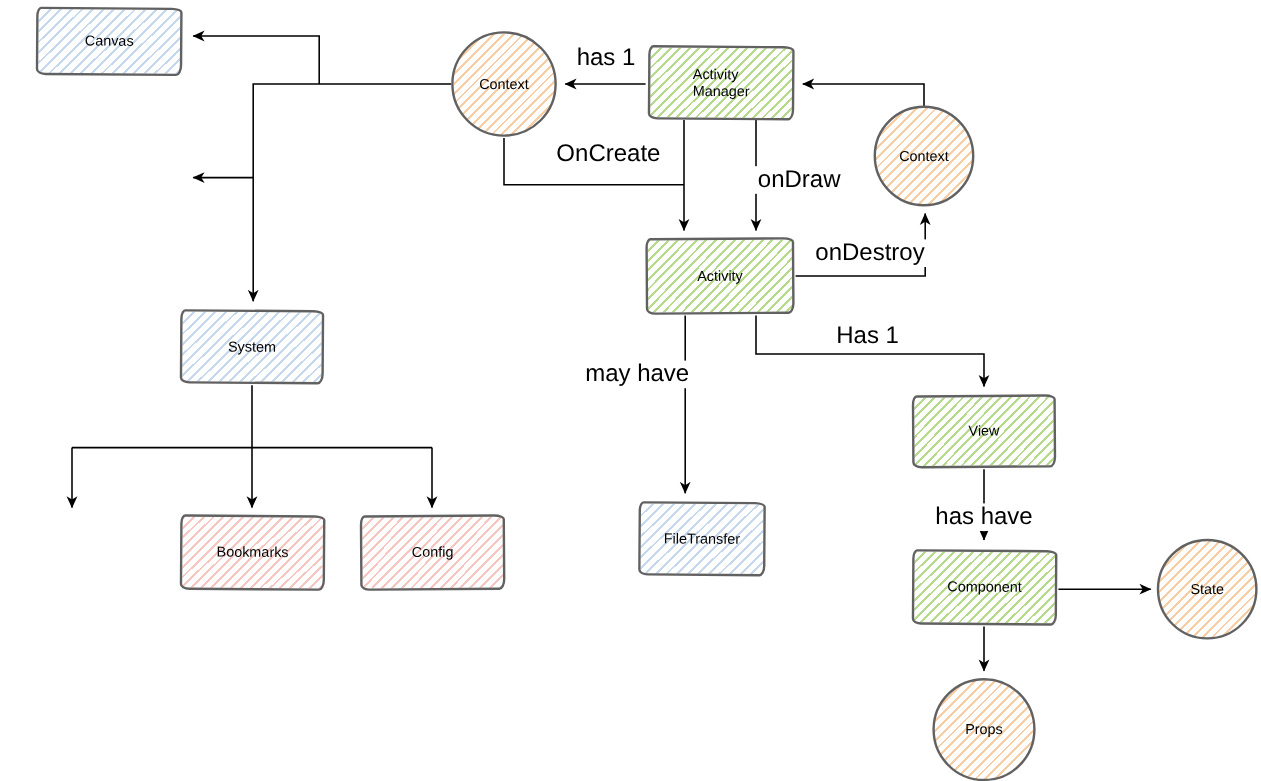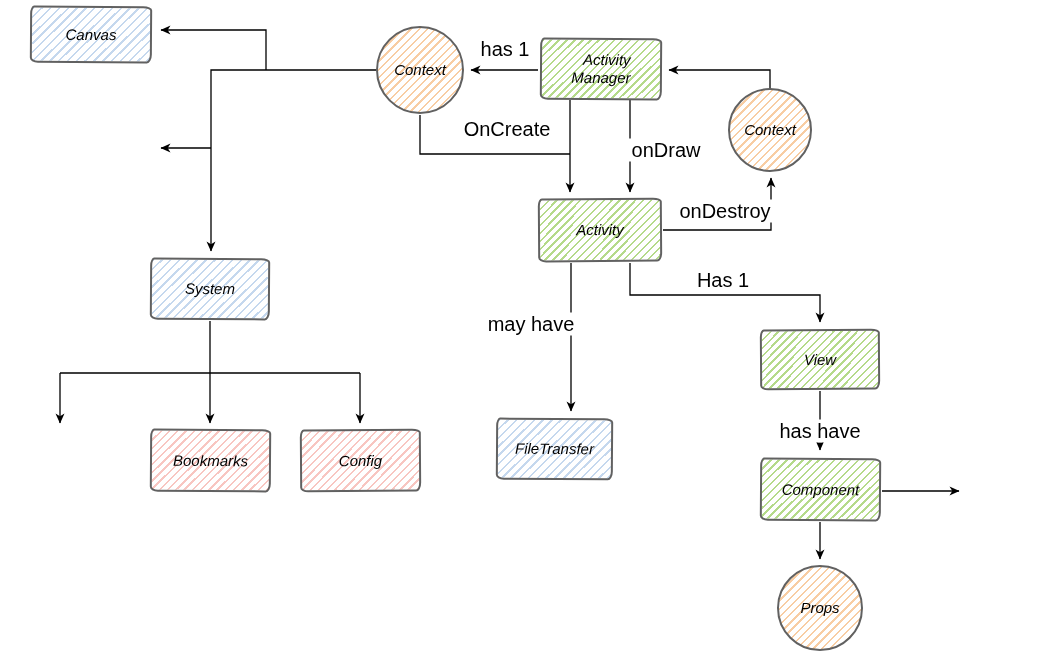--- a/index.html
+++ b/index.html
@@ -18,24 +18,23 @@
     background:var(--background);
     font-family:"Liberation Sans",sans-serif;
     position:relative;overflow:hidden;
   }
   .stage{position:absolute;left:0;top:0;width:1051px;height:651px;}
   .edges{position:absolute;left:0;top:0;}
   .node{
     position:absolute;box-sizing:border-box;
     border:2px solid var(--node-border);
     display:flex;align-items:center;justify-content:center;
-    text-align:right;color:var(--text);
-    font-size:15px;line-height:1.2;
+    text-align:left;color:var(--text);
+    font-size:12px;line-height:1.2;
     background-color:#fff;
-    font-style:italic;
   }
   .node span{white-space:pre-line;}
   .rect{border-radius:4px 9px 5px 8px / 8px 4px 9px 5px;}
   .tilt-a{transform:rotate(0.4deg);}
   .tilt-b{transform:rotate(-0.4deg);}
   .circle{border-radius:50%;}
   .hatch-blue{background-image:repeating-linear-gradient(135deg,var(--hatch-blue) 0px,var(--hatch-blue) 1.7px,rgba(0,0,0,0) 1.7px,rgba(0,0,0,0) 6.2px);}
   .hatch-green{background-image:repeating-linear-gradient(135deg,var(--hatch-green) 0px,var(--hatch-green) 1.7px,rgba(0,0,0,0) 1.7px,rgba(0,0,0,0) 5.6px);}
   .hatch-orange{background-image:repeating-linear-gradient(135deg,var(--hatch-orange) 0px,var(--hatch-orange) 1.7px,rgba(0,0,0,0) 1.7px,rgba(0,0,0,0) 5.8px);}
   .hatch-pink{background-image:repeating-linear-gradient(135deg,var(--hatch-pink) 0px,var(--hatch-pink) 1.7px,rgba(0,0,0,0) 1.7px,rgba(0,0,0,0) 5.8px);}
@@ -102,41 +101,44 @@
   <div class="node rect hatch-pink tilt-b" style="left:300px;top:429px;width:121px;height:63px">
     <span>Config</span>
   </div>
   <div class="node rect hatch-green tilt-a" style="left:540px;top:38px;width:122px;height:62px">
     <span>Activity
 Manager</span>
   </div>
   <div class="node rect hatch-green tilt-b" style="left:538px;top:198px;width:124px;height:64px">
     <span>Activity</span>
   </div>
-  <div class="node rect hatch-blue tilt-a" style="left:496px;top:418px;width:117px;height:62px">
+  <div class="node rect hatch-blue tilt-a" style="left:532px;top:418px;width:106px;height:62px">
     <span>FileTransfer</span>
   </div>
   <div class="node rect hatch-green tilt-b" style="left:760px;top:329px;width:120px;height:61px">
     <span>View</span>
   </div>
   <div class="node rect hatch-green tilt-a" style="left:760px;top:458px;width:121px;height:63px">
     <span>Component</span>
   </div>
 
   <div class="node circle hatch-orange" style="left:376px;top:26px;width:88px;height:88px">
     <span>Context</span>
   </div>
   <div class="node circle hatch-orange" style="left:728px;top:88px;width:84px;height:84px">
     <span>Context</span>
   </div>
+  <div class="node circle hatch-orange" style="left:964px;top:449px;width:84px;height:84px">
+    <span>State</span>
+  </div>
   <div class="node circle hatch-orange" style="left:777px;top:565px;width:86px;height:86px">
     <span>Props</span>
   </div>
 
   <div class="edge-label" style="left:505px;top:49px">has 1</div>
   <div class="edge-label" style="left:507px;top:129px">OnCreate</div>
   <div class="edge-label" style="left:666px;top:150px">onDraw</div>
   <div class="edge-label" style="left:725px;top:211px">onDestroy</div>
-  <div class="edge-label" style="left:531px;top:324px">may have</div>
+  <div class="edge-label" style="left:531px;top:312px">may have</div>
   <div class="edge-label" style="left:723px;top:280px">Has 1</div>
   <div class="edge-label" style="left:820px;top:431px">has have</div>
 
 </div>
 
 </body></html>

